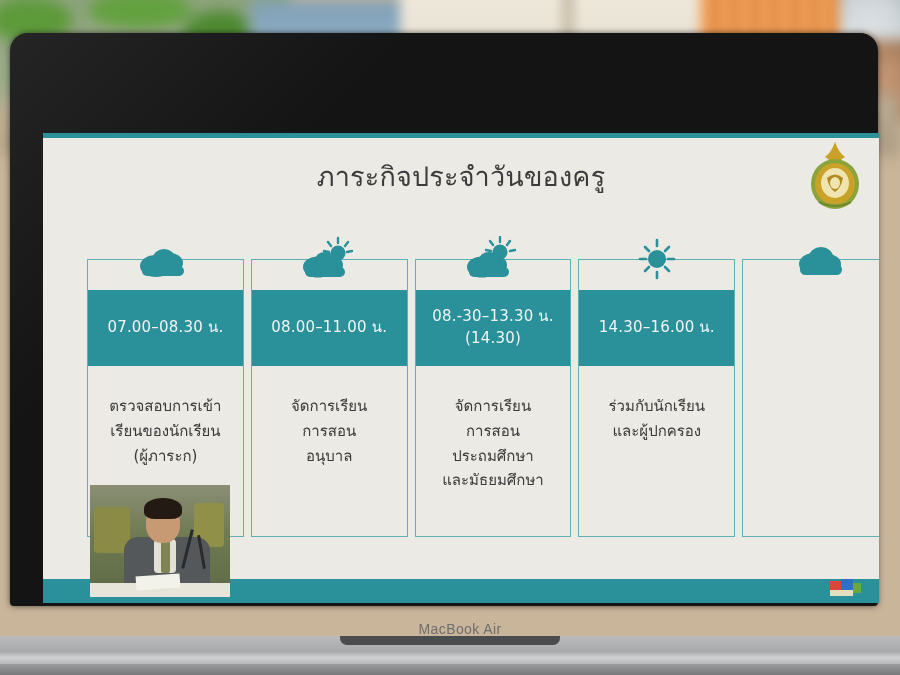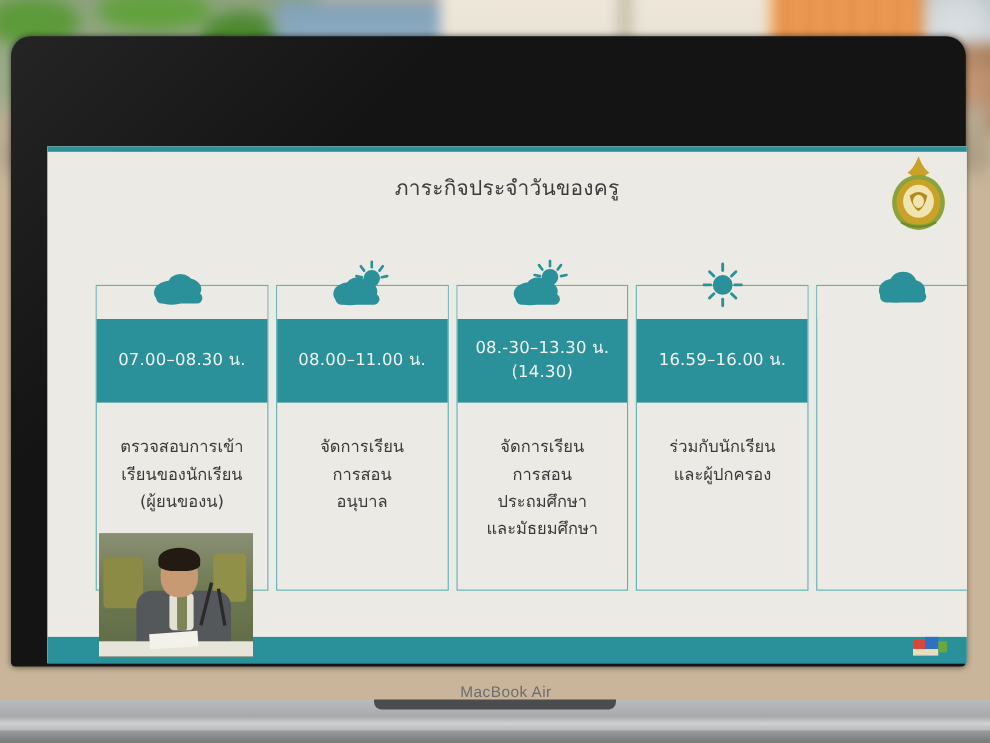--- a/index.html
+++ b/index.html
@@ -103,21 +103,21 @@
     width: 836px; height: 470px;
     background: #eceae4;
     overflow: hidden;
   }
   #slide-top-band { position:absolute; left:0; top:0; width:100%; height:5px; background:#2a9099; }
   #slide-bottom-band { position:absolute; left:0; bottom:0; width:100%; height:24px; background:#2a9099; }
 
   #slide-title {
     position: absolute; left: 0; top: 22px; width: 836px;
     text-align: center;
-    font-size: 19px; color: #3c3c3c; letter-spacing: .2px;
+    font-size: 27px; color: #3c3c3c; letter-spacing: .2px;
   }
 
   
   #ministry-emblem {
     position: absolute; right: 16px; top: 7px; width: 56px; height: 72px;
   }
 
   
   #cards {
     position: absolute; left: 12px; top: 126px;
@@ -224,21 +224,21 @@
           <ellipse cx="30" cy="22" rx="11" ry="9" fill="#2a9099"></ellipse>
           <rect x="8" y="30" width="42" height="10" rx="5" fill="#2a9099"></rect>
         </svg>
         <div class="card-head"></div>
         <div class="card-time">
           <span>07.00–08.30 น.</span>
         </div>
         <div class="card-body">
           <span>ตรวจสอบการเข้า</span>
           <span>เรียนของนักเรียน</span>
-          <span>(ผู้ยนของน)</span>
+          <span>(ผู้ภาระก)</span>
         </div>
       </div>
 
       <div class="card">
         <svg class="weather-icon" viewBox="0 0 62 46">
           <g stroke="#2a9099" stroke-width="2.4" stroke-linecap="round">
             <line x1="40" y1="2" x2="40" y2="7"></line>
             <line x1="50" y1="6" x2="47" y2="10"></line>
             <line x1="54" y1="15" x2="49" y2="16"></line>
             <line x1="30" y1="6" x2="33" y2="10"></line>
@@ -298,21 +298,21 @@
             <line x1="42" y1="23" x2="48" y2="23"></line>
             <line x1="19" y1="11" x2="23" y2="15"></line>
             <line x1="39" y1="31" x2="43" y2="35"></line>
             <line x1="43" y1="11" x2="39" y2="15"></line>
             <line x1="23" y1="31" x2="19" y2="35"></line>
           </g>
           <circle cx="31" cy="23" r="9" fill="#2a9099"></circle>
         </svg>
         <div class="card-head"></div>
         <div class="card-time">
-          <span>16.59–16.00 น.</span>
+          <span>14.30–16.00 น.</span>
         </div>
         <div class="card-body">
           <span>ร่วมกับนักเรียน</span>
           <span>และผู้ปกครอง</span>
         </div>
       </div>
 
       <div class="card">
         <svg class="weather-icon" viewBox="0 0 62 46">
           <ellipse cx="24" cy="28" rx="15" ry="11" fill="#2a9099"></ellipse>

